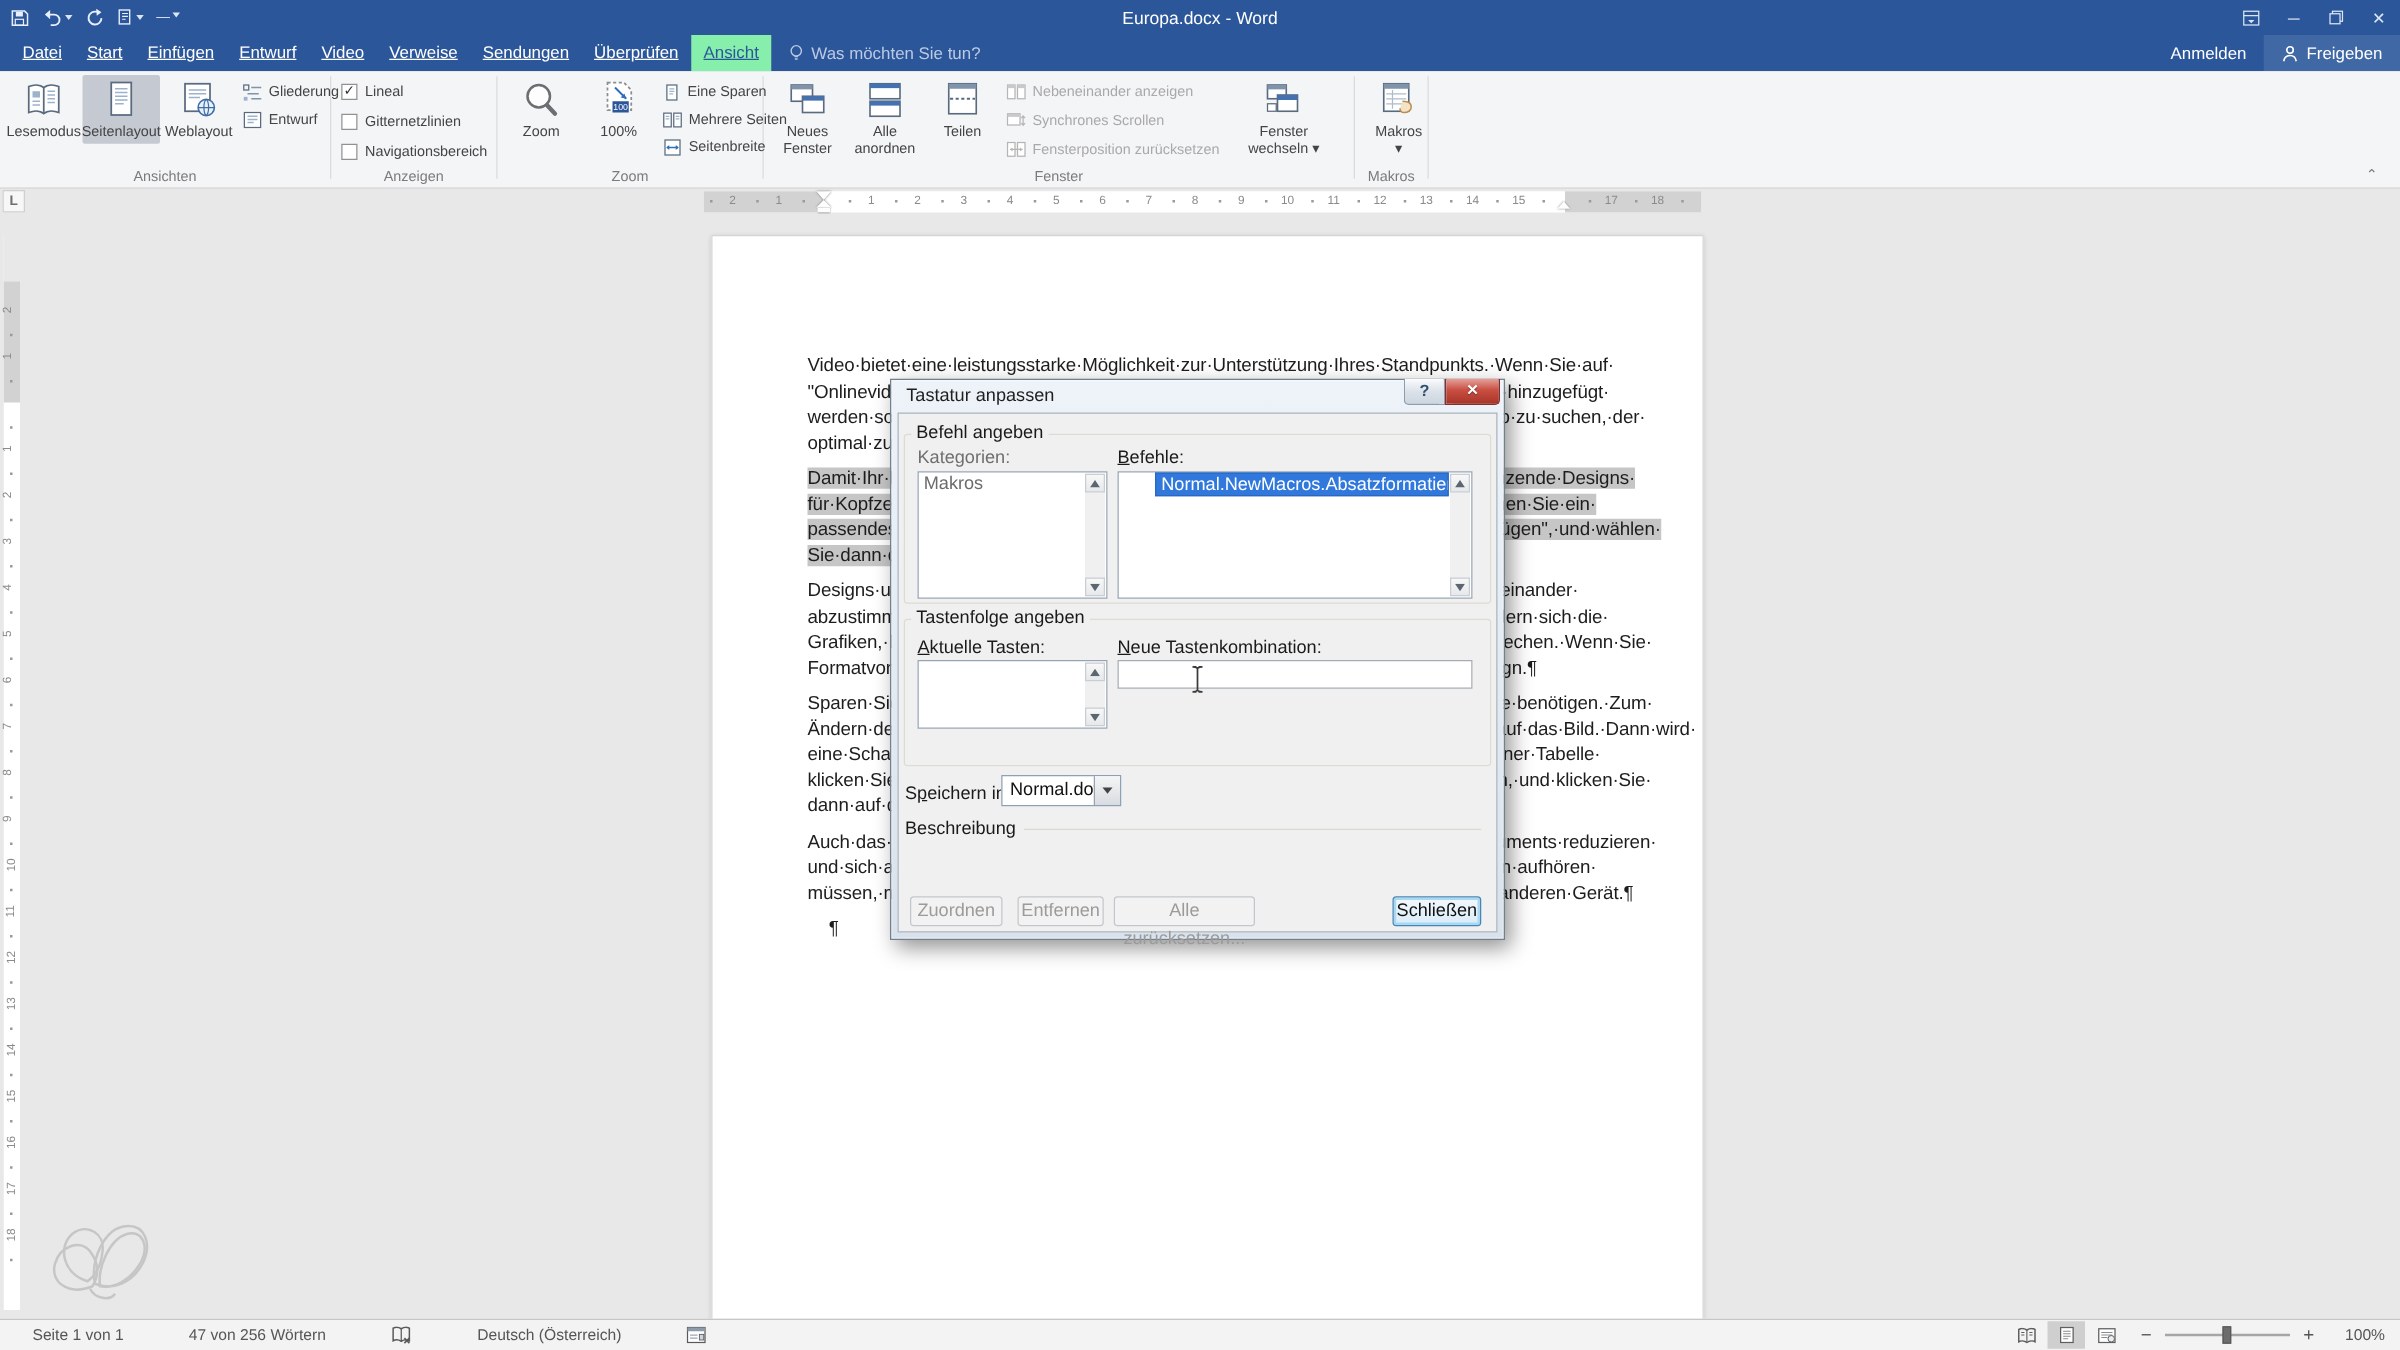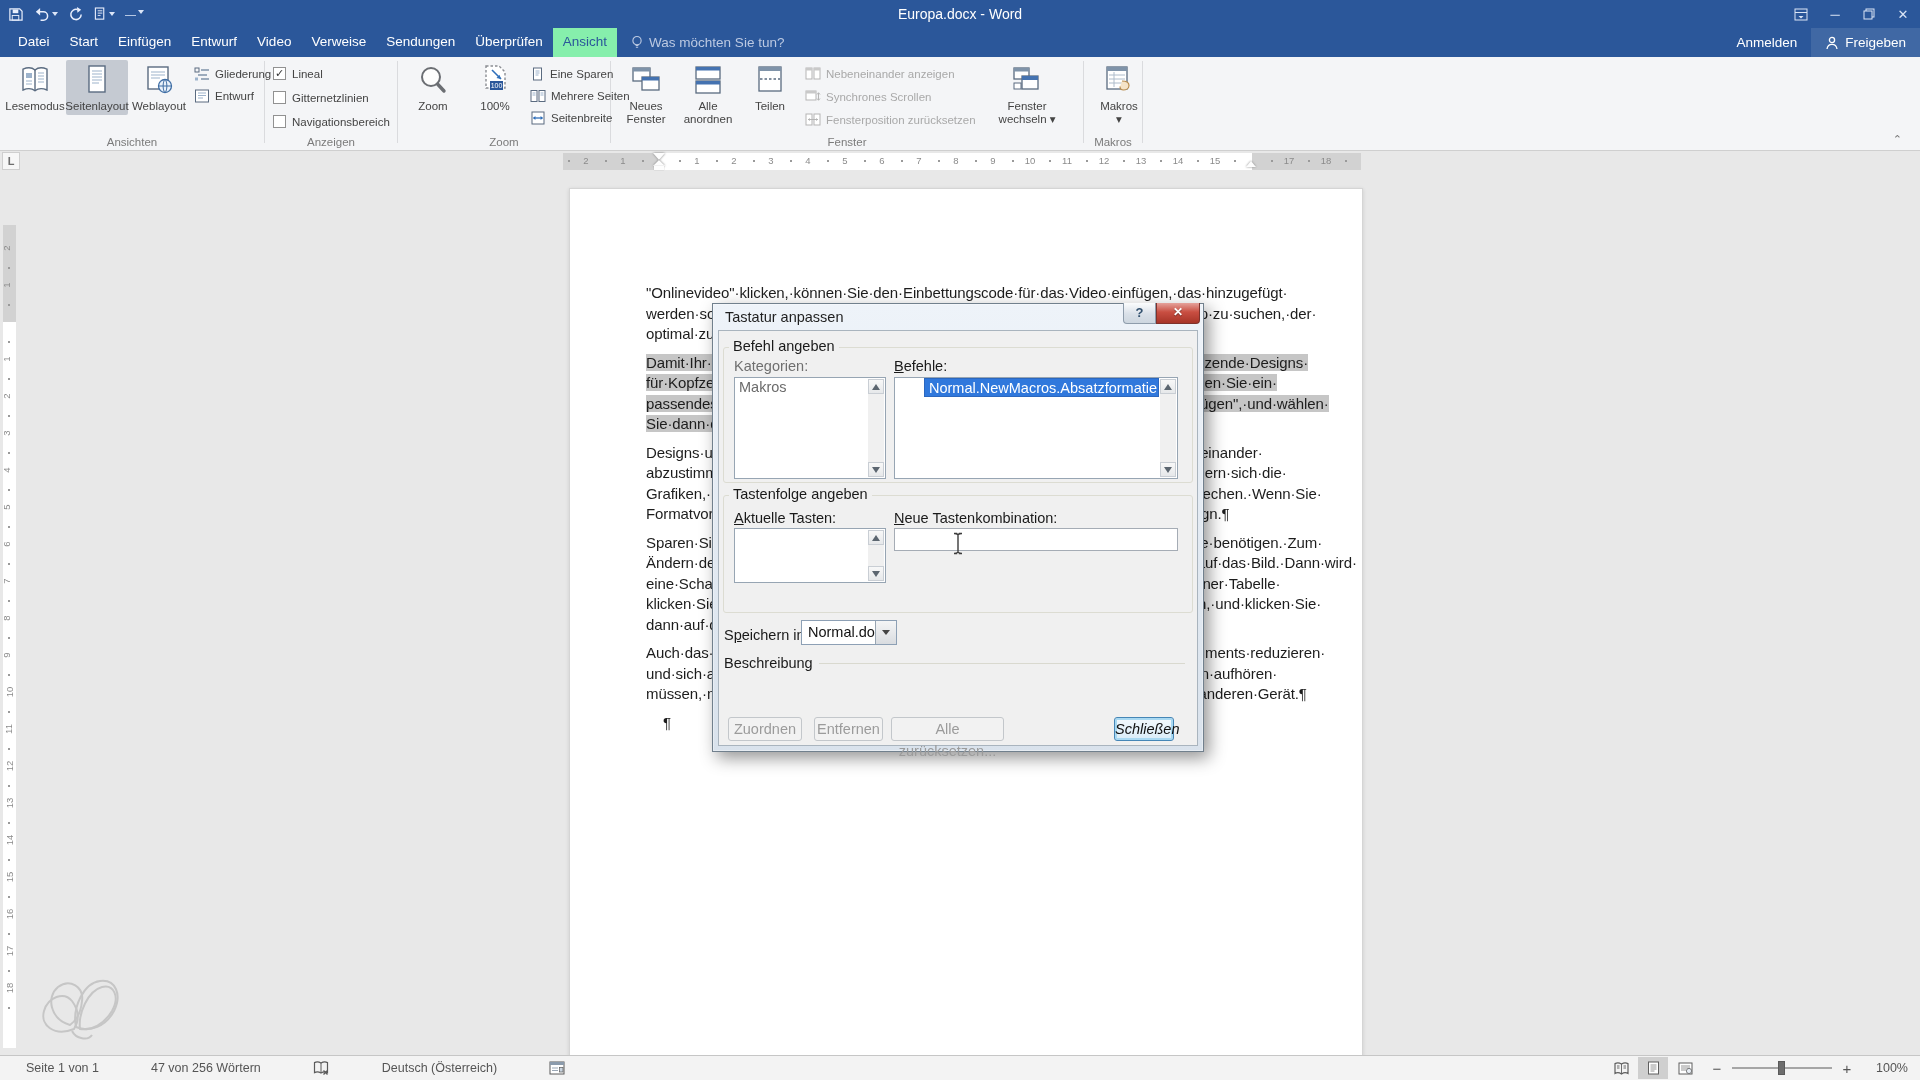--- a/index.html
+++ b/index.html
@@ -11,21 +11,21 @@
   .titlebar{position:absolute;left:0;top:0;width:100%;height:28px;background:#2b579a;color:#fff;}
   .qat{position:absolute;left:8px;top:0;height:28px;display:flex;align-items:center;gap:10px;}
   .qat .ic{display:flex;align-items:center;gap:2px;color:#e8eefc;}
   .caret{width:0;height:0;border-left:3.5px solid transparent;border-right:3.5px solid transparent;border-top:4px solid #dce6f8;display:inline-block;}
   .win-title{position:absolute;left:0;right:0;top:0;height:28px;text-align:center;line-height:28px;font-size:14px;color:#ffffff;}
   .win-controls{position:absolute;right:0;top:0;height:28px;display:flex;align-items:center;}
   .wc{width:34px;height:28px;display:flex;align-items:center;justify-content:center;color:#dbe5f5;font-size:13px;}
 
   
   .tabrow{position:absolute;left:0;top:28px;width:100%;height:29px;background:#2b579a;display:flex;align-items:flex-end;}
-  .tab{color:#ffffff;font-size:13.5px;padding:6px 10px 7px 10px;line-height:16px;}
+  .tab{color:#ffffff;font-size:13.5px;padding:6px 10px 7px 10px;line-height:16px;text-decoration:underline;}
   .tab.active{background:#86efac;color:#2b579a;}
   .tellme{display:flex;align-items:center;gap:6px;color:#bcc9e2;font-size:13.5px;padding:0 10px 7px 14px;}
   .acct{position:absolute;right:0;top:28px;height:29px;display:flex;align-items:center;}
   .acct .anmelden{color:#fff;font-size:13.5px;padding:0 14px;}
   .acct .freigeben{display:flex;align-items:center;gap:6px;color:#fff;font-size:13.5px;height:29px;padding:0 14px;background:rgba(255,255,255,.10);}
 
   
   .ribbon{position:absolute;left:0;top:57px;width:100%;height:93px;background:#f4f5f7;border-bottom:1px solid #cfcfcf;display:flex;}
   .rgroup{position:relative;height:100%;display:flex;align-items:flex-start;padding:3px 4px 16px 4px;box-sizing:border-box;}
   .rsep{width:1px;background:#dadbde;margin:4px 0;height:82px;}
@@ -491,20 +491,21 @@
         <span class="vdot" style="top: 670.5px;"></span>
         <span class="vdot" style="top: 707.5px;"></span>
         <span class="vdot" style="top: 744.5px;"></span>
         <span class="vdot" style="top: 781.5px;"></span>
         <span class="vdot" style="top: 818.5px;"></span>
       </div>
 
     <div class="page"></div>
     <div id="doc-text">
         <div class="para">
+          <div class="dline"><span>Video·bietet·eine·leistungsstarke·Möglichkeit·zur·Unterstützung·Ihres·Standpunkts.·Wenn·Sie·auf·</span></div>
           <div class="dline"><span>"Onlinevideo"·klicken,·können·Sie·den·Einbettungscode·für·das·Video·einfügen,·das·hinzugefügt·</span></div>
           <div class="dline"><span>werden·soll.·Sie·können·auch·ein·Stichwort·eingeben,·um·online·nach·dem·Videoclip·zu·suchen,·der·</span></div>
           <div class="dline"><span>optimal·zu·Ihrem·Dokument·passt.¶</span></div>
         </div>
         <div class="para sel">
           <div class="dline"><span>Damit·Ihr·Dokument·ein·professionelles·Aussehen·erhält,·stellt·Word·einander·ergänzende·Designs·</span></div>
           <div class="dline"><span>für·Kopfzeile,·Fußzeile,·Deckblatt·und·Textfelder·zur·Verfügung.·Beispielsweise·können·Sie·ein·</span></div>
           <div class="dline"><span>passendes·Deckblatt·mit·Kopfzeile·und·Randleiste·hinzufügen.·Klicken·Sie·auf·"Einfügen",·und·wählen·</span></div>
           <div class="dline"><span>Sie·dann·die·gewünschten·Elemente·aus·den·verschiedenen·Katalogen·aus.¶</span></div>
         </div>
@@ -615,21 +616,21 @@
             <span class="arr"></span>
           </span>
       </div>
 
       <div class="dlbl" style="left:5px;top:324px;">Beschreibung</div>
       <div class="descline" style="left:100px;top:332px;width:366px;"></div>
 
       <div class="dbtn disabled" style="left:9px;top:386px;width:74px;">Zuordnen</div>
       <div class="dbtn disabled" style="left:95px;top:386px;width:69px;">Entfernen</div>
       <div class="dbtn disabled" style="left:172px;top:386px;width:113px;">Alle zurücksetzen...</div>
-      <div class="dbtn default" style="left:395px;top:386px;width:60px;font-style:italic;">Schließen</div>
+      <div class="dbtn default" style="left:395px;top:386px;width:71px;">Schließen</div>
     </div>
   </div>
 
   <svg class="ibeam" width="12" height="23" viewBox="0 0 12 23">
       <path d="M2 1.5h3.2M6.8 1.5H10M6 1.5V21M2 21.5h3.2M6.8 21.5H10M2 1.5c1.5 0 3 .3 4 1.2 1-.9 2.5-1.2 4-1.2M2 21.5c1.5 0 3-.3 4-1.2 1 .9 2.5 1.2 4 1.2" fill="none" stroke="#3c3c3c" stroke-width="1.4"></path>
     </svg>
 
   <div class="statusbar">
     <div class="st-left">
       <span class="st-item">Seite 1 von 1</span>

